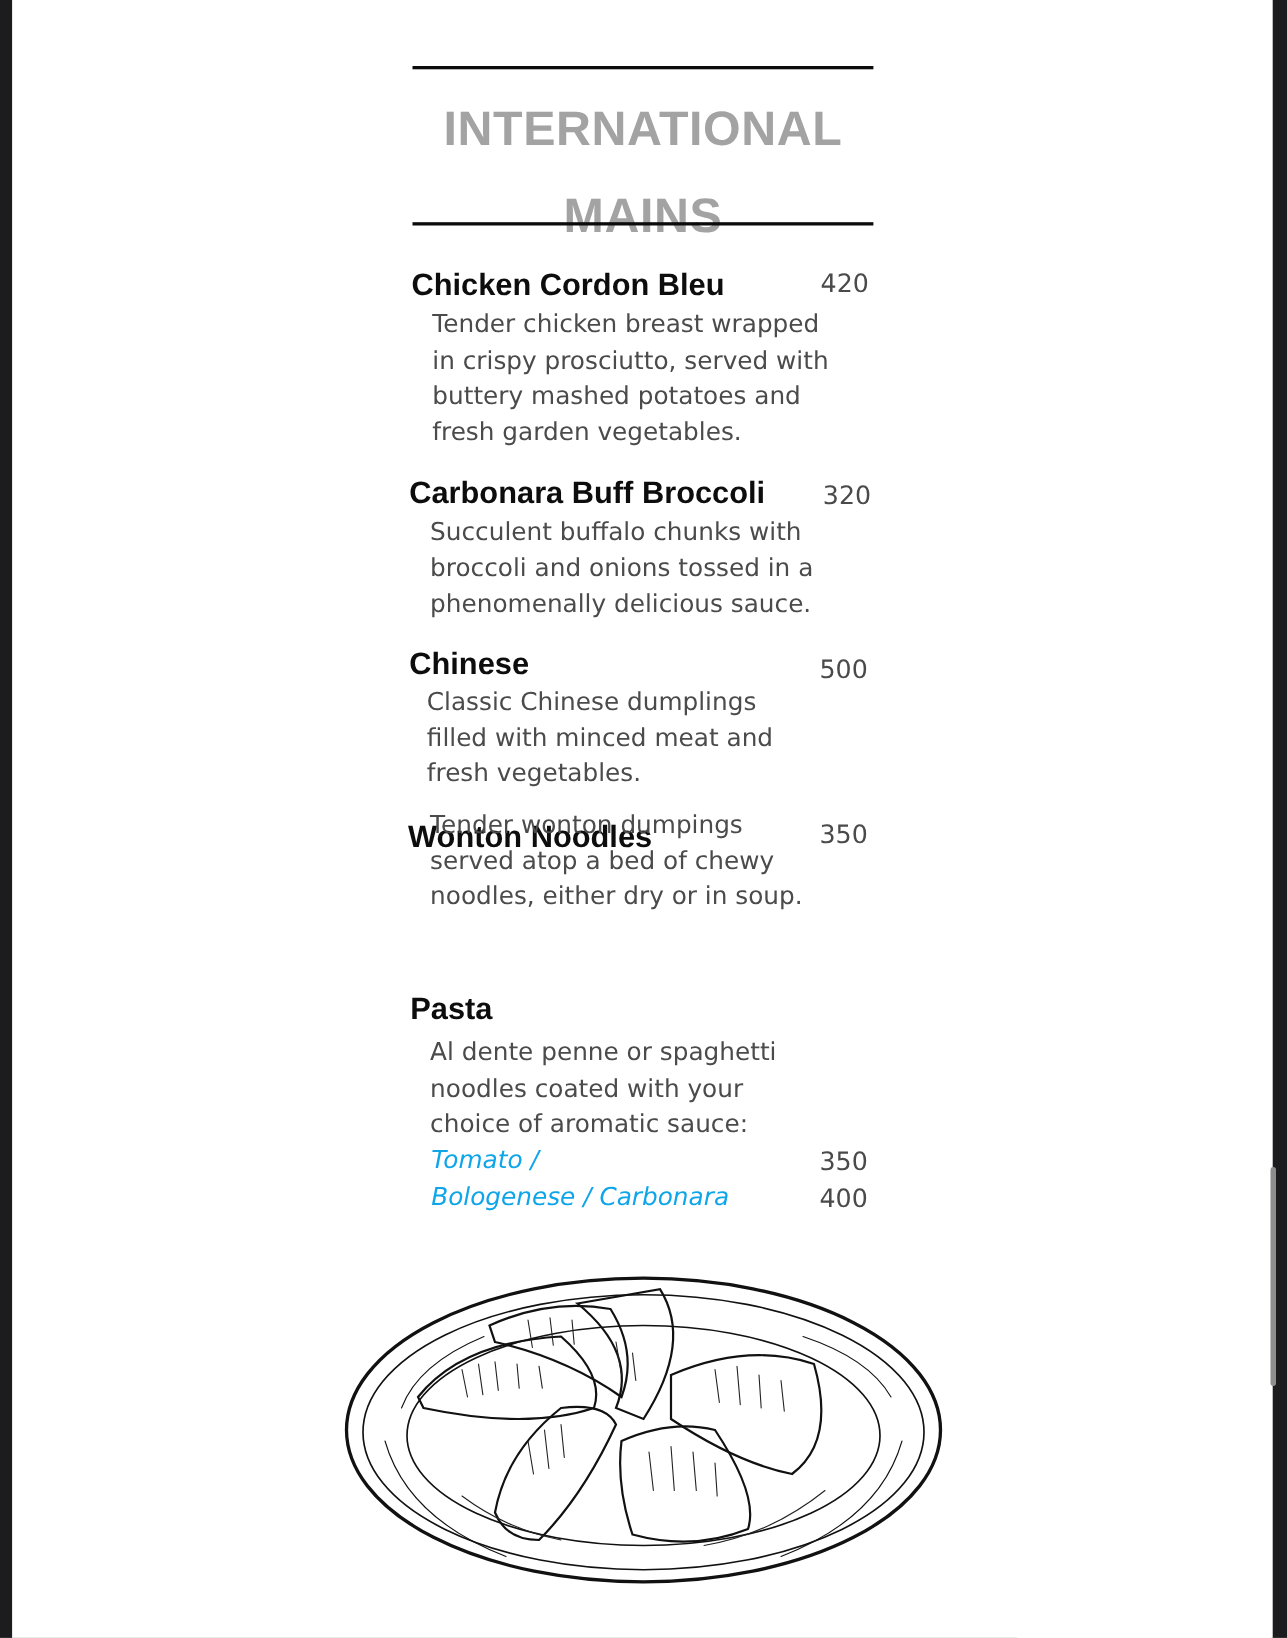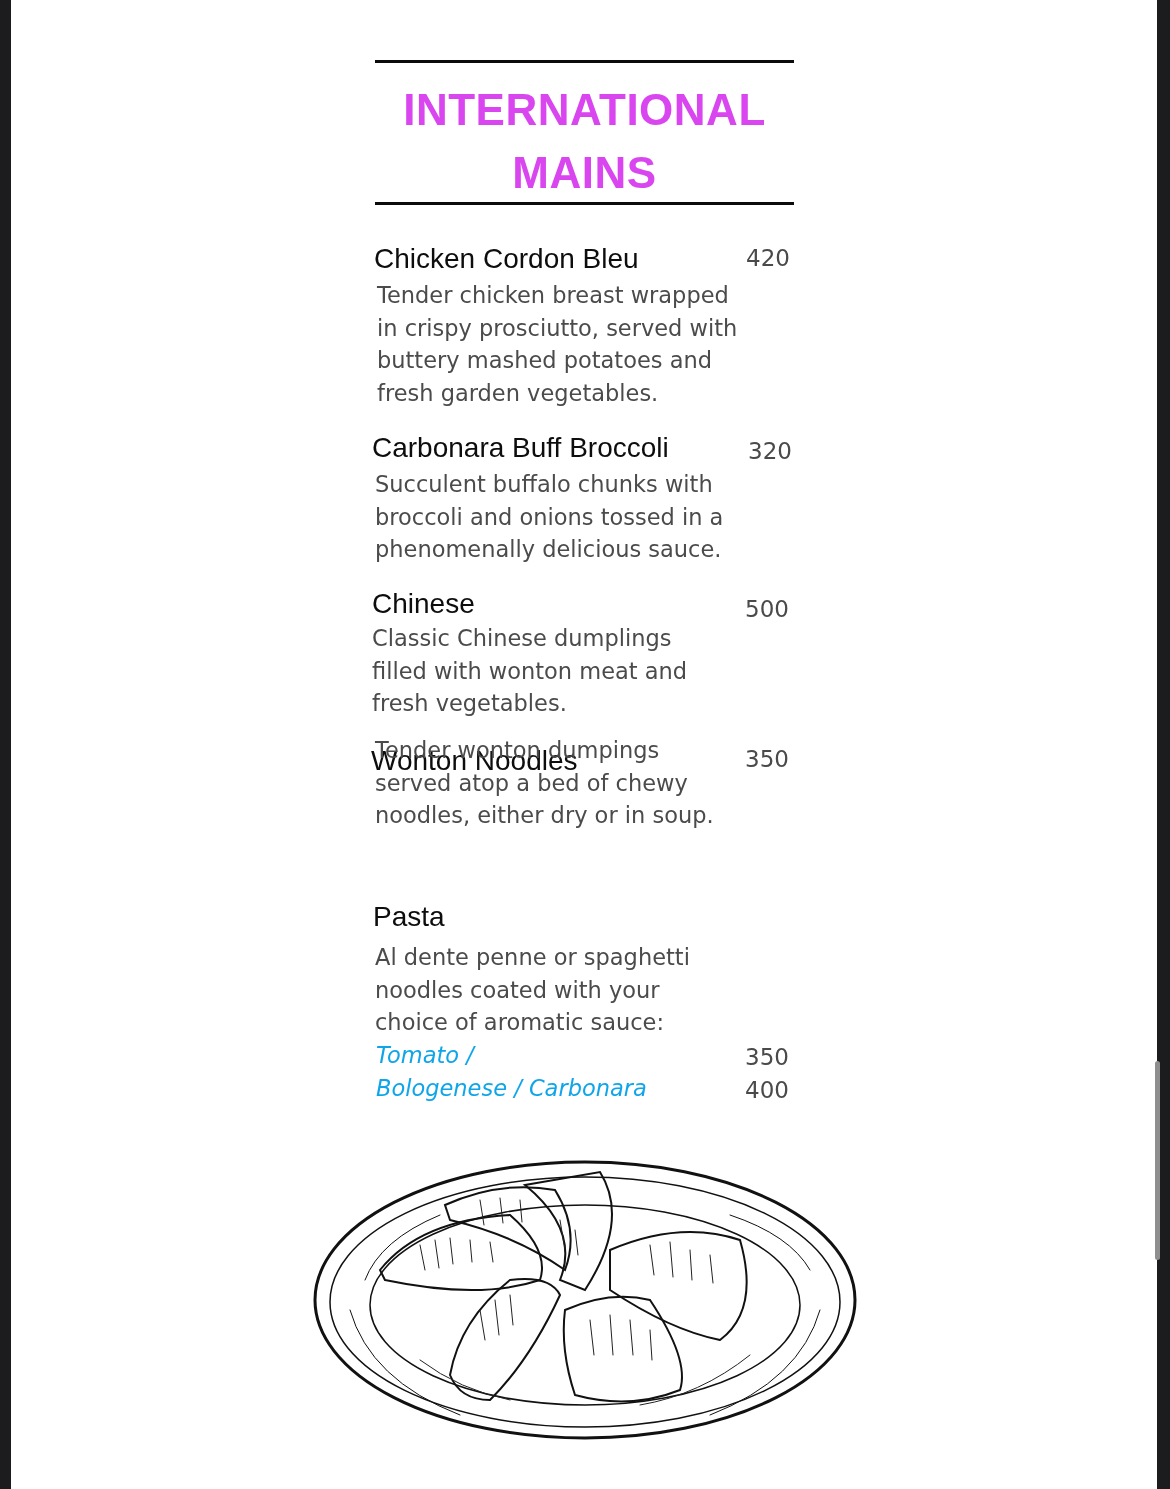--- a/index.html
+++ b/index.html
@@ -15,33 +15,33 @@
   .scrollbar {
     position: absolute; left: 1155px; top: 1061px; width: 5px; height: 199px;
     background: #8e8e8e; border-radius: 3px;
   }
   .rule {
     position: absolute; left: 375px; width: 419px; height: 3px; background: #0b0b0b;
   }
   .heading {
     position: absolute; left: 375px; width: 419px; top: 78px;
     text-align: center; font-family: "Liberation Sans", sans-serif; font-weight: 700;
-    font-size: 44px; line-height: 63px; color: #d946ef; letter-spacing: 0.5px;
+    font-size: 44px; line-height: 79px; color: #a3a3a3; letter-spacing: 0.5px;
   }
   .item-name {
-    position: absolute; font-family: "Liberation Sans", sans-serif; font-weight: 400;
+    position: absolute; font-family: "Liberation Sans", sans-serif; font-weight: 700;
     font-size: 28px; color: #0d0d0d; white-space: nowrap; line-height: 34px;
   }
   .price {
     position: absolute; font-family: "DejaVu Sans", sans-serif; font-size: 23px;
     color: #4a4a4a; line-height: 32px; white-space: nowrap; font-weight: 400;
   }
   .desc {
     position: absolute; font-family: "DejaVu Sans", sans-serif; font-size: 22.5px;
-    line-height: 32.6px; color: #4b4b4b; white-space: pre-line;
+    line-height: 32.6px; color: #4b4b4b; white-space: pre-line; margin-left: 16px;
   }
   .italic { font-style: italic; color: #0ea5e9; }
   .plate { position: absolute; left: 310px; top: 1160px; width: 550px; height: 290px; }
 </style>
 </head>
 <body>
 
 <div class="page"></div>
 
 <div class="rule" style="top:60px"></div>
@@ -58,21 +58,21 @@
 
 <div class="item-name" style="left:372px; top:431px">Carbonara Buff Broccoli</div>
 <div class="price" style="left:748px; top:435px">320</div>
 <div class="desc" style="left:375px; top:468px">Succulent buffalo chunks with
 broccoli and onions tossed in a
 phenomenally delicious sauce.</div>
 
 <div class="item-name" style="left:372px; top:587px">Chinese</div>
 <div class="price" style="left:745px; top:593px">500</div>
 <div class="desc" style="left:372px; top:622px">Classic Chinese dumplings
-filled with wonton meat and
+filled with minced meat and
 fresh vegetables.</div>
 
 <div class="item-name" style="left:371px; top:744px">Wonton Noodles</div>
 <div class="price" style="left:745px; top:743px">350</div>
 <div class="desc" style="left:375px; top:734px">Tender wonton dumpings
 served atop a bed of chewy
 noodles, either dry or in soup.</div>
 
 <div class="item-name" style="left:373px; top:900px">Pasta</div>
 <div class="desc" style="left:375px; top:941px">Al dente penne or spaghetti

